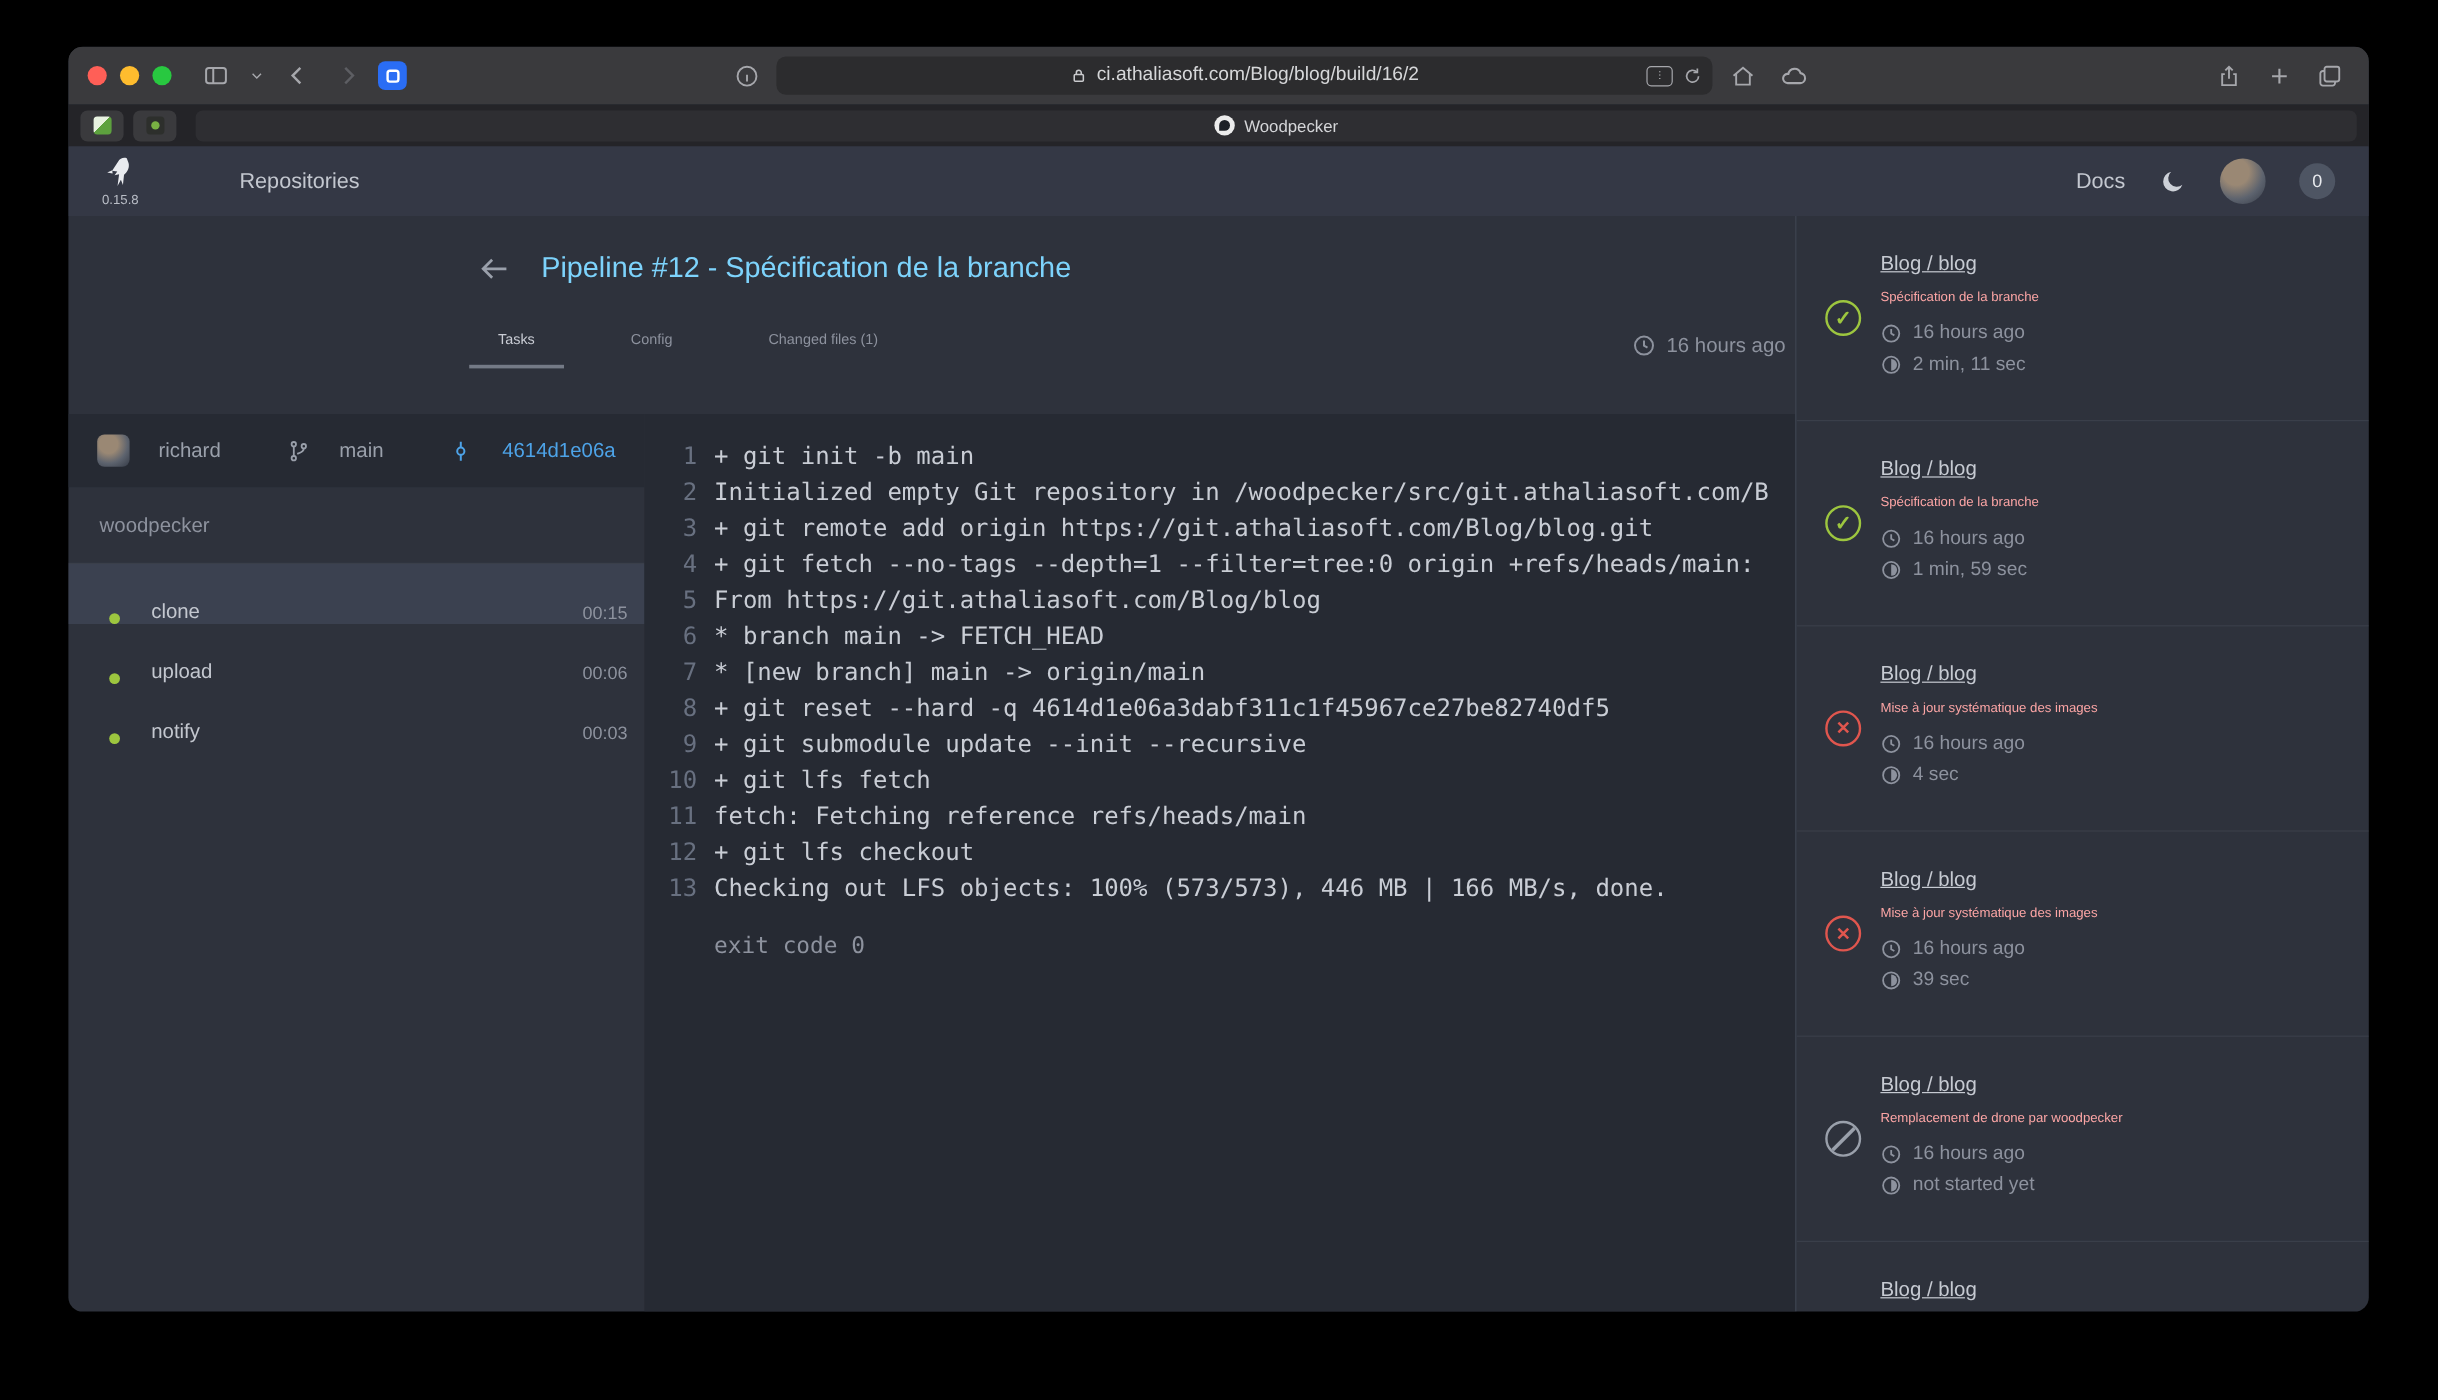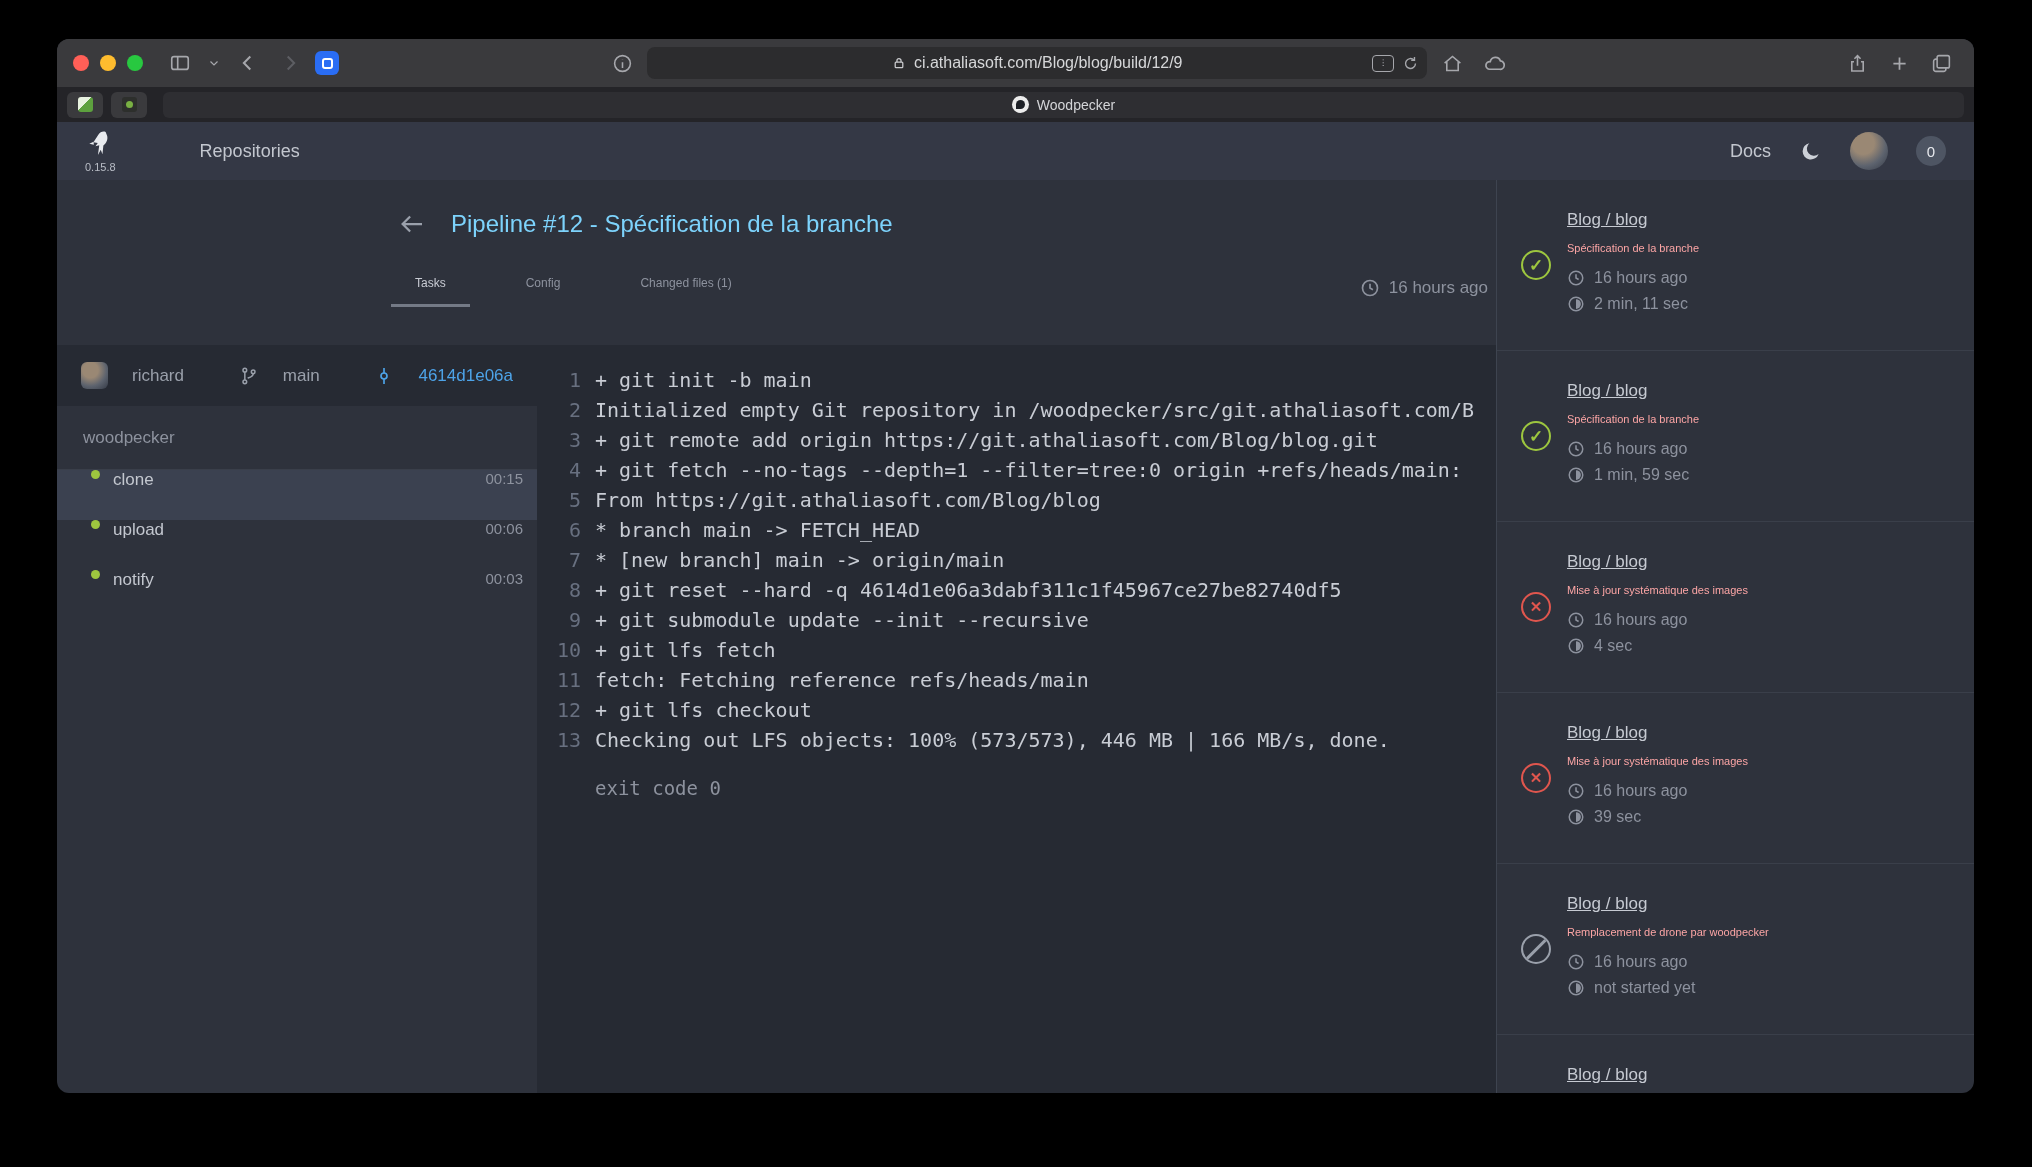--- a/index.html
+++ b/index.html
@@ -63,21 +63,21 @@
   .cols{flex:1;display:flex;min-height:0}
   .task-panel{width:480px;flex:none;display:flex;flex-direction:column}
   .meta-row{height:61px;background:var(--bg-dark);display:flex;align-items:center;justify-content:space-between;
             padding:0 24px;flex:none;font-size:17px;color:#9aa0ab}
   .meta-g{display:flex;align-items:center;gap:24px}
   .avatar-sm{width:27px;height:27px;border-radius:6px;background:
       radial-gradient(circle at 35% 30%,#9a8874 0 30%,#5d636e 62%,#343a46 100%)}
   .commit{color:var(--blue)}
   .wf-row{height:64px;display:flex;align-items:center;padding:0 26px;color:var(--txt-dim);
           font-size:17px;border-bottom:1px solid var(--border);flex:none}
-  .step-row{height:50px;display:flex;align-items:flex-start;padding:0 14px 0 34px;gap:13px;
+  .step-row{height:50px;display:flex;align-items:flex-end;padding:0 14px 0 34px;gap:26px;
             font-size:17px;color:#c3c7cf;flex:none;cursor:pointer}
   .step-row.selected{background:var(--bg-sel)}
   .step-dot{width:9px;height:9px;border-radius:50%;background:var(--green);flex:none}
   .step-dur{margin-left:auto;color:var(--txt-dim);font-size:15px}
   
   .log-panel{flex:1;background:var(--bg-dark);overflow:hidden;padding-top:20px;
              font-family:"DejaVu Sans Mono",monospace;font-size:20px;color:#c9cdd5}
   .log-line{display:flex;line-height:30px}
   .ln{width:44px;flex:none;text-align:right;color:#687080}
   .lt{padding-left:14px;white-space:pre;overflow:hidden}
@@ -140,21 +140,21 @@
           <path d="M12 10.5V17M12 7.2v.2"></path>
         </svg>
     </span>
     <div class="urlbar">
       <span style="display:flex">
         <svg width="14" height="14" viewBox="0 0 24 24" fill="none" stroke="#c9cacd" stroke-width="2.2">
             <rect x="5.5" y="10.5" width="13" height="9.5" rx="1.5"></rect>
             <path d="M8.5 10.5V8a3.5 3.5 0 0 1 7 0v2.5"></path>
           </svg>
       </span>
-      <span>ci.athaliasoft.com/Blog/blog/build/12/9</span>
+      <span>ci.athaliasoft.com/Blog/blog/build/16/2</span>
       <span class="rt">
         <span class="urlbadge">ⵗ</span>
         <span style="display:flex">
           <svg width="17" height="17" viewBox="0 0 24 24" fill="none" stroke="currentColor" stroke-width="2">
               <path d="M19 12a7 7 0 1 1-2.1-5"></path>
               <path d="M17.6 2.8v4.6H13"></path>
             </svg>
         </span>
       </span>
     </div>

